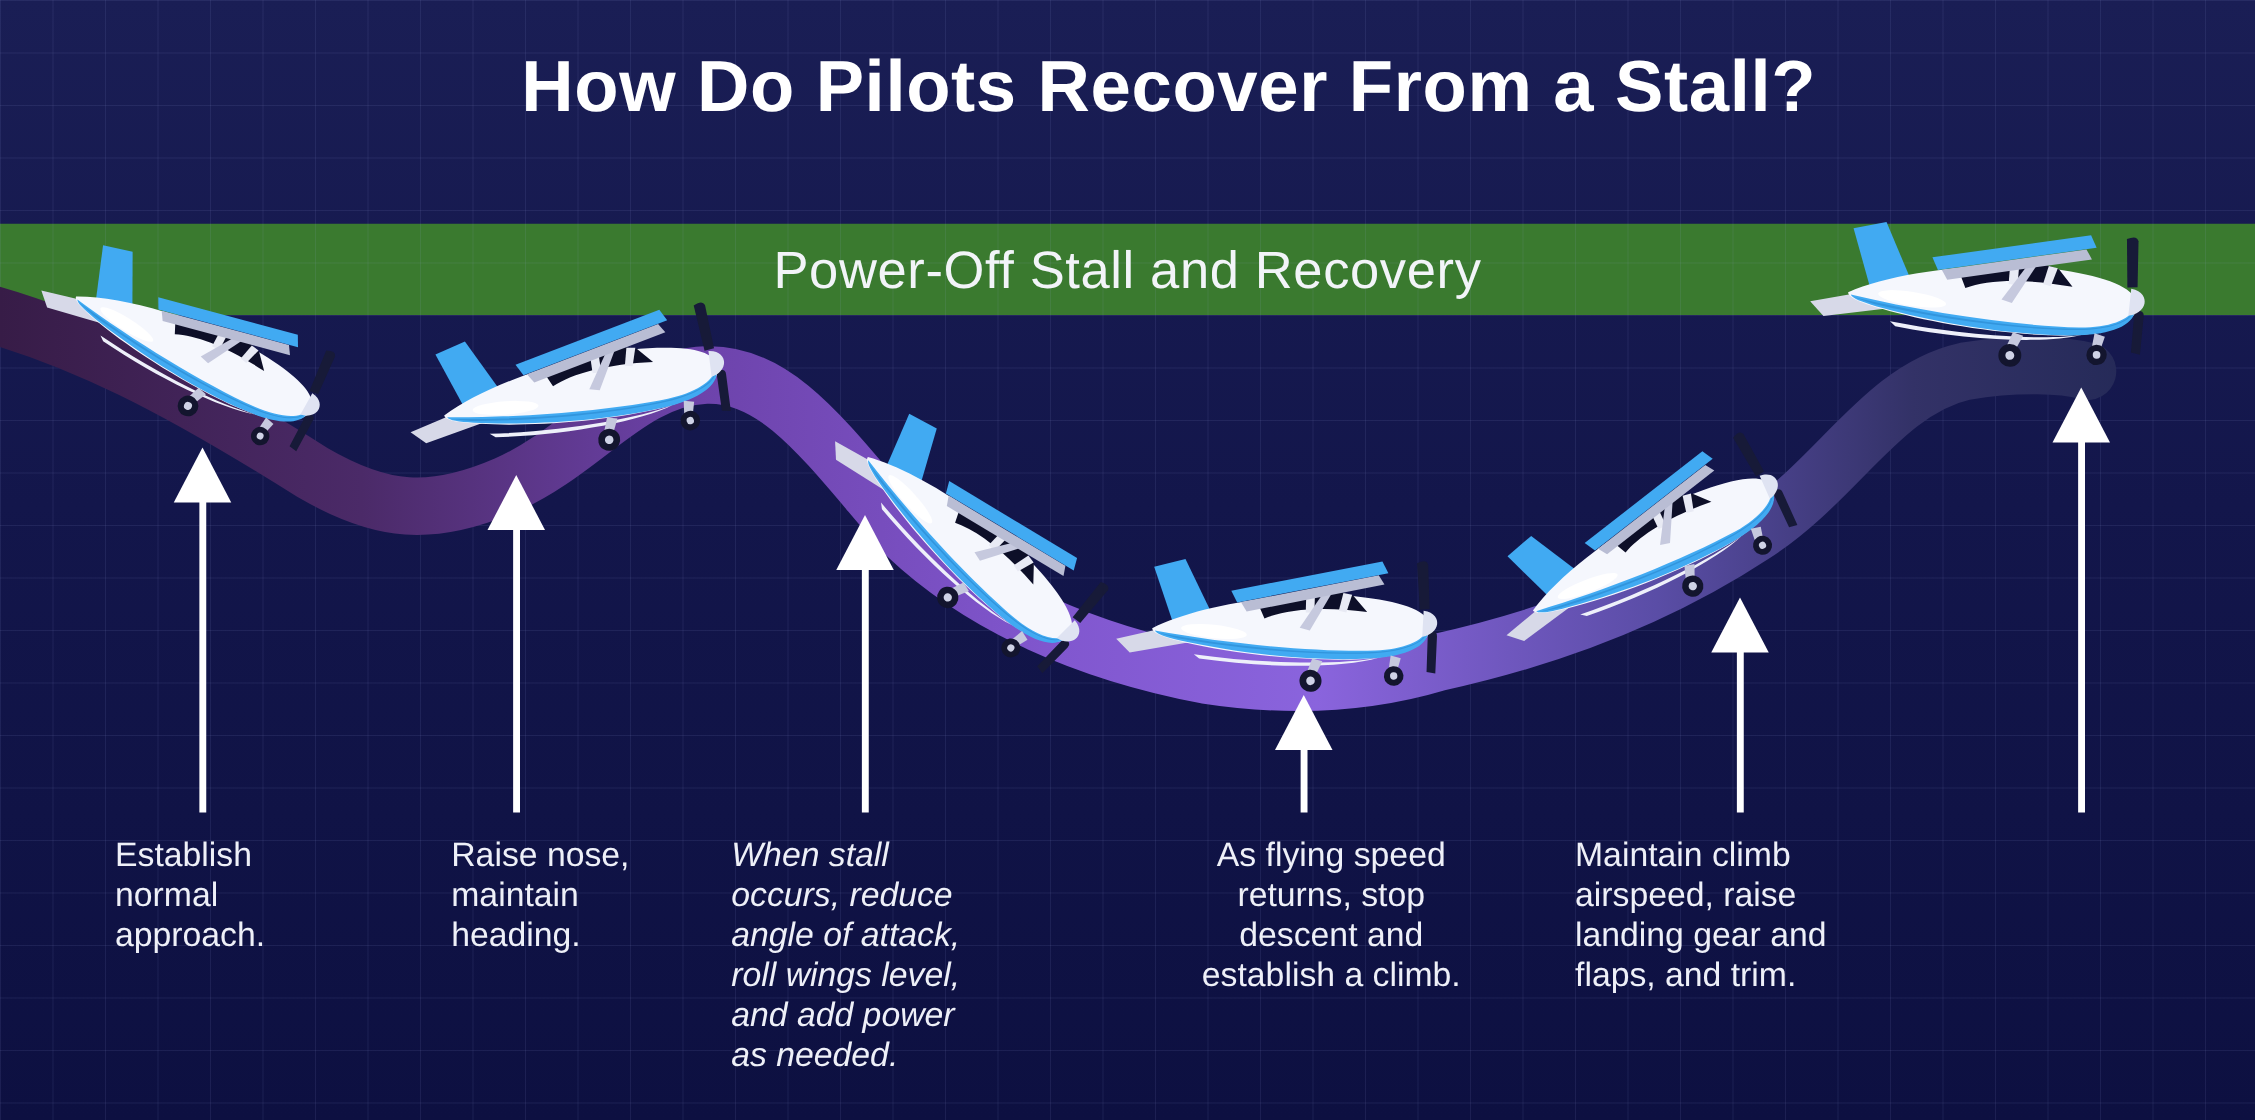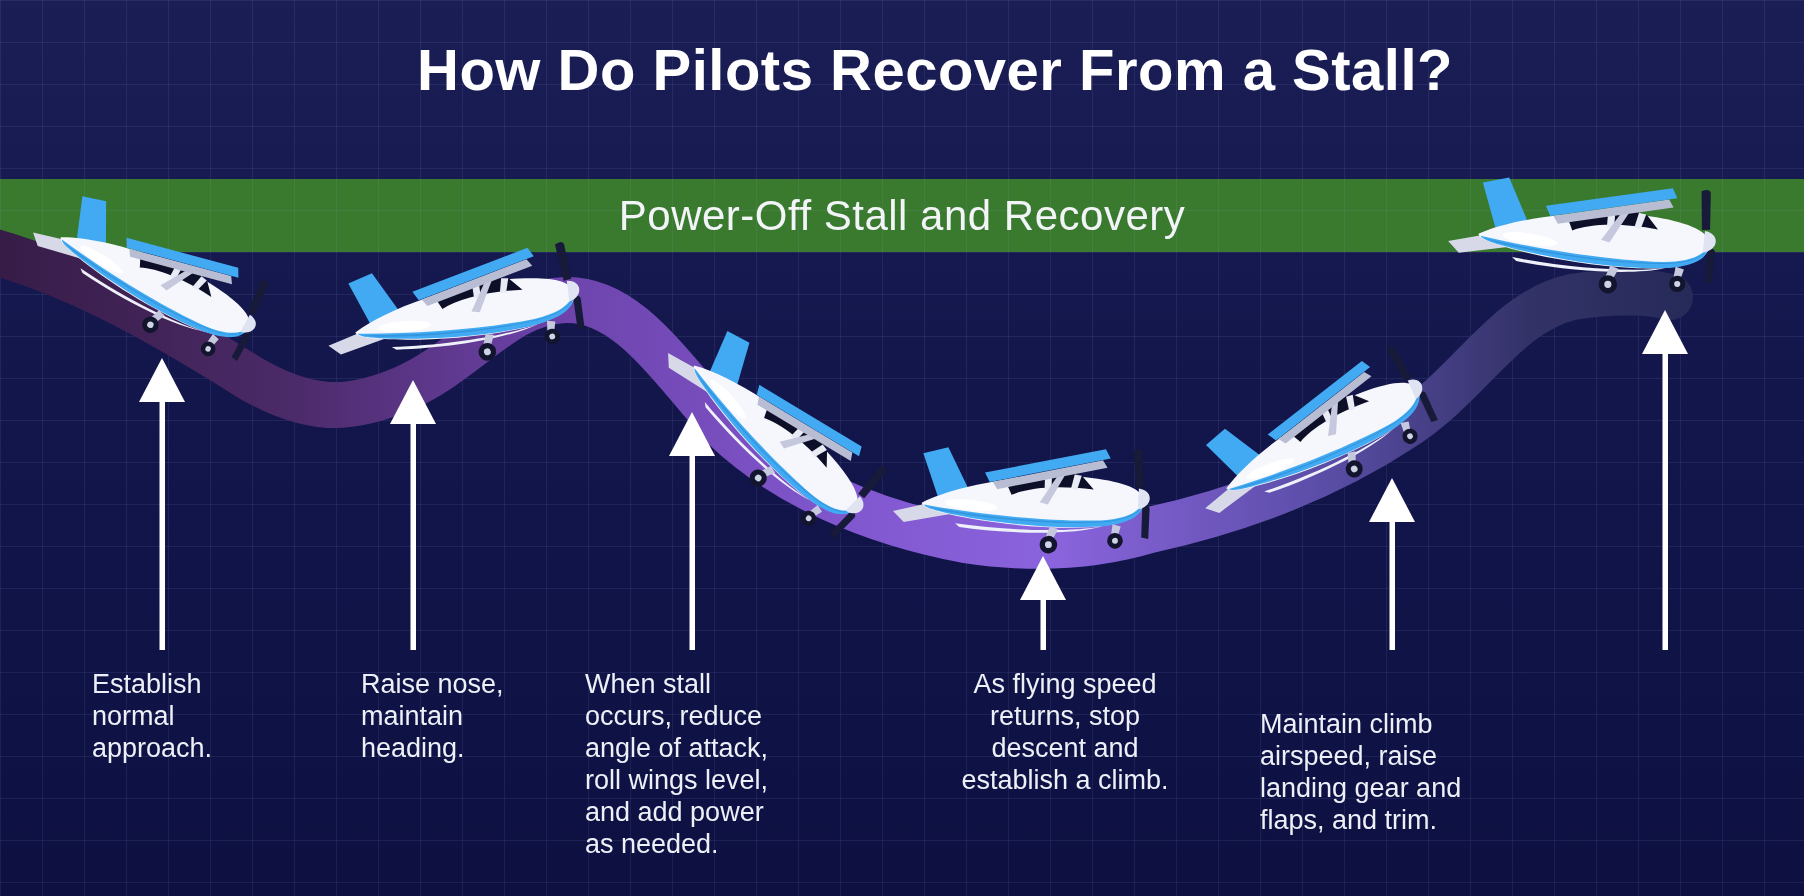--- a/index.html
+++ b/index.html
@@ -33,23 +33,23 @@
     font-size:42px;font-weight:500;letter-spacing:0.5px;
   }
   svg.scene{position:absolute;z-index:3;left:0;top:0;}
   .step{
     position:absolute;z-index:4;
     color:#eef0f8;font-size:27px;line-height:32px;font-weight:400;
     white-space:pre-line;width:320px;
   }
   .step.s1{left:92px;top:668px;}
   .step.s2{left:322px;top:668px;margin-left:39px;}
-  .step.s3{left:585px;top:668px;}
+  .step.s3{left:585px;top:668px;font-style:italic;}
   .step.s4{left:905px;top:668px;text-align:center;}
-  .step.s5{left:1260px;top:668px;margin-top:40px;}
+  .step.s5{left:1260px;top:668px;}
   .step.s6{left:1583px;top:668px;width:220px;}
 </style>
 </head>
 <body>
 
 <div class="stage">
 
   <div class="banner"></div>
   <div class="grid-overlay"></div>
 

